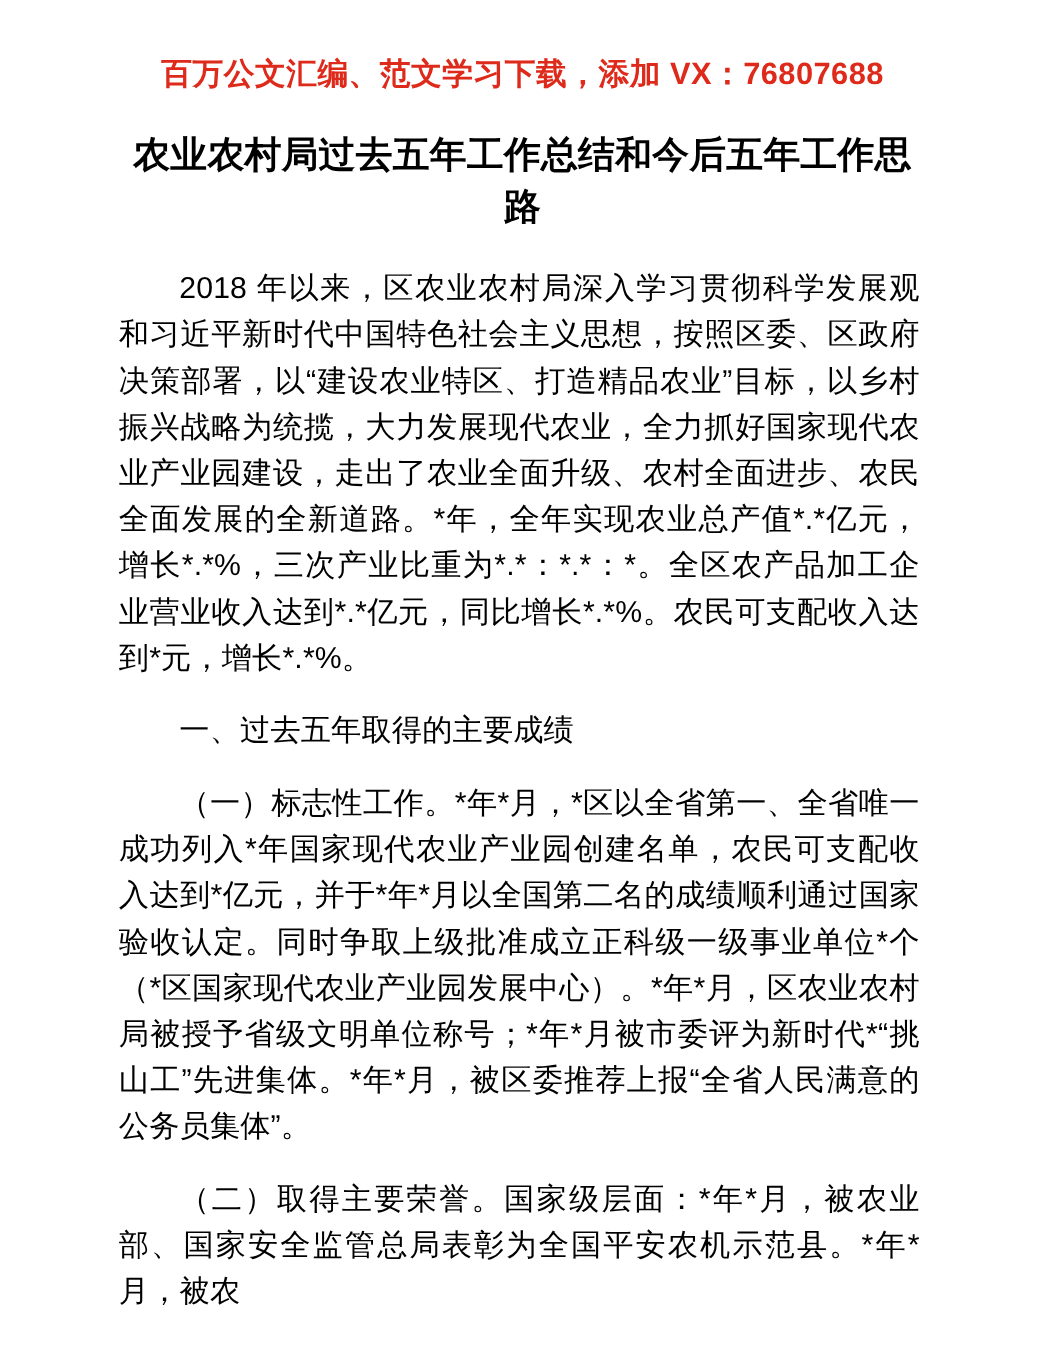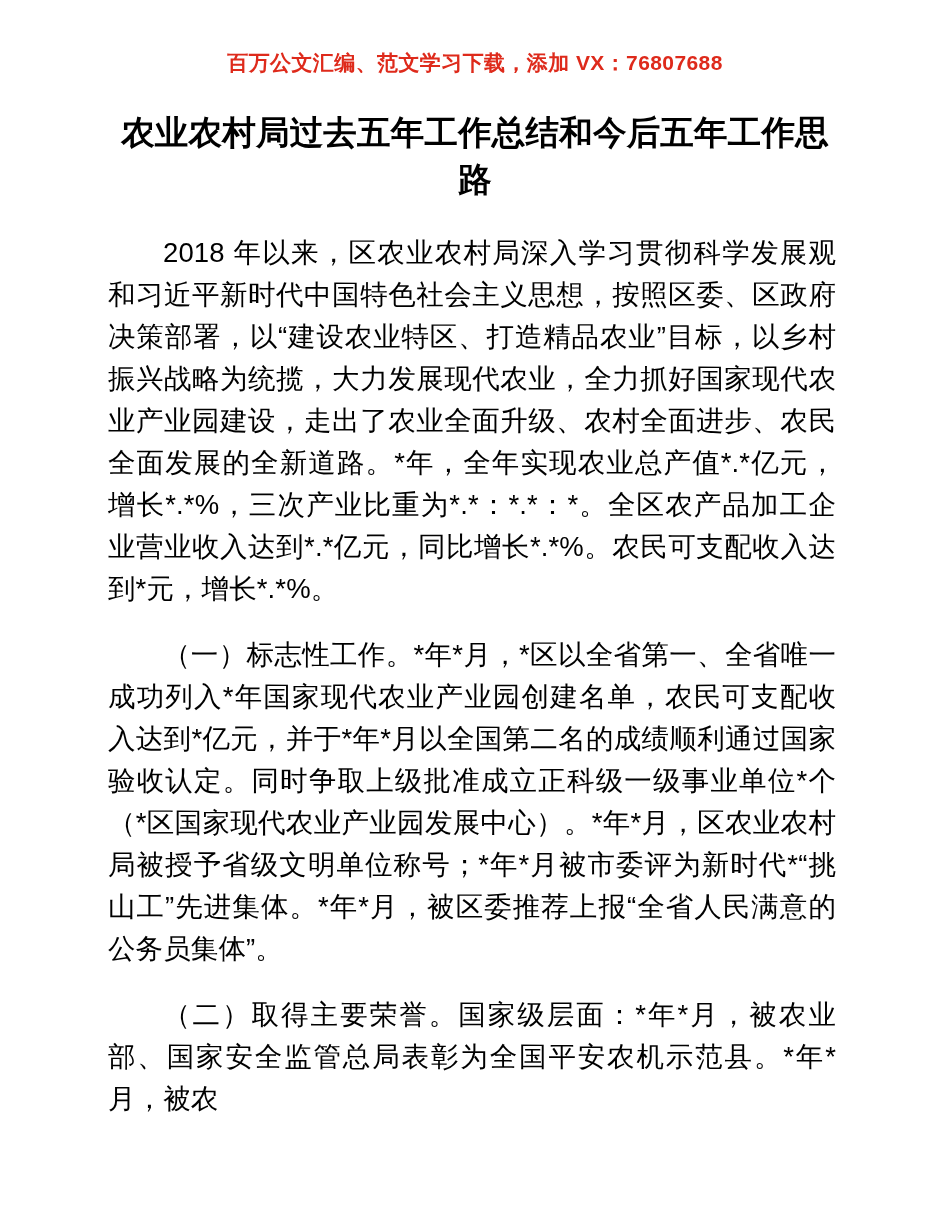--- a/index.html
+++ b/index.html
@@ -27,21 +27,21 @@
   
   .promo-header {
     width: 100%;
     text-align: center;
     padding-top: 50px;
     line-height: 1.2;
   }
   .promo-text {
     display: inline-block;
     color: #DE2A1B;
-    font-size: 21px;
+    font-size: 28px;
     font-weight: bold;
     letter-spacing: 0.4px;
     white-space: nowrap;
   }
 
   
   .doc-title {
     margin: 0;
     padding: 34px 118px 0 118px;
     text-align: center;
@@ -87,20 +87,21 @@
   <div class="promo-header">
     <span class="promo-text">百万公文汇编、范文学习下载，添加 VX：76807688</span>
   </div>
 
   <h1 class="doc-title">农业农村局过去五年工作总结和今后五年工作思路</h1>
 
   <div class="body-block">
 
     <p class="para indent first">2018 年以来，区农业农村局深入学习贯彻科学发展观和习近平新时代中国特色社会主义思想，按照区委、区政府决策部署，以“建设农业特区、打造精品农业”目标，以乡村振兴战略为统揽，大力发展现代农业，全力抓好国家现代农业产业园建设，走出了农业全面升级、农村全面进步、农民全面发展的全新道路。*年，全年实现农业总产值*.*亿元，增长*.*%，三次产业比重为*.*：*.*：*。全区农产品加工企业营业收入达到*.*亿元，同比增长*.*%。农民可支配收入达到*元，增长*.*%。</p>
 
+    <p class="para indent heading-num">一、过去五年取得的主要成绩</p>
 
     <p class="para indent gap-top">（一）标志性工作。*年*月，*区以全省第一、全省唯一成功列入*年国家现代农业产业园创建名单，农民可支配收入达到*亿元，并于*年*月以全国第二名的成绩顺利通过国家验收认定。同时争取上级批准成立正科级一级事业单位*个（*区国家现代农业产业园发展中心）。*年*月，区农业农村局被授予省级文明单位称号；*年*月被市委评为新时代*“挑山工”先进集体。*年*月，被区委推荐上报“全省人民满意的公务员集体”。</p>
 
     <p class="para indent gap-top">（二）取得主要荣誉。国家级层面：*年*月，被农业部、国家安全监管总局表彰为全国平安农机示范县。*年*月，被农</p>
 
   </div>
 
 </div>
 
 </body></html>

